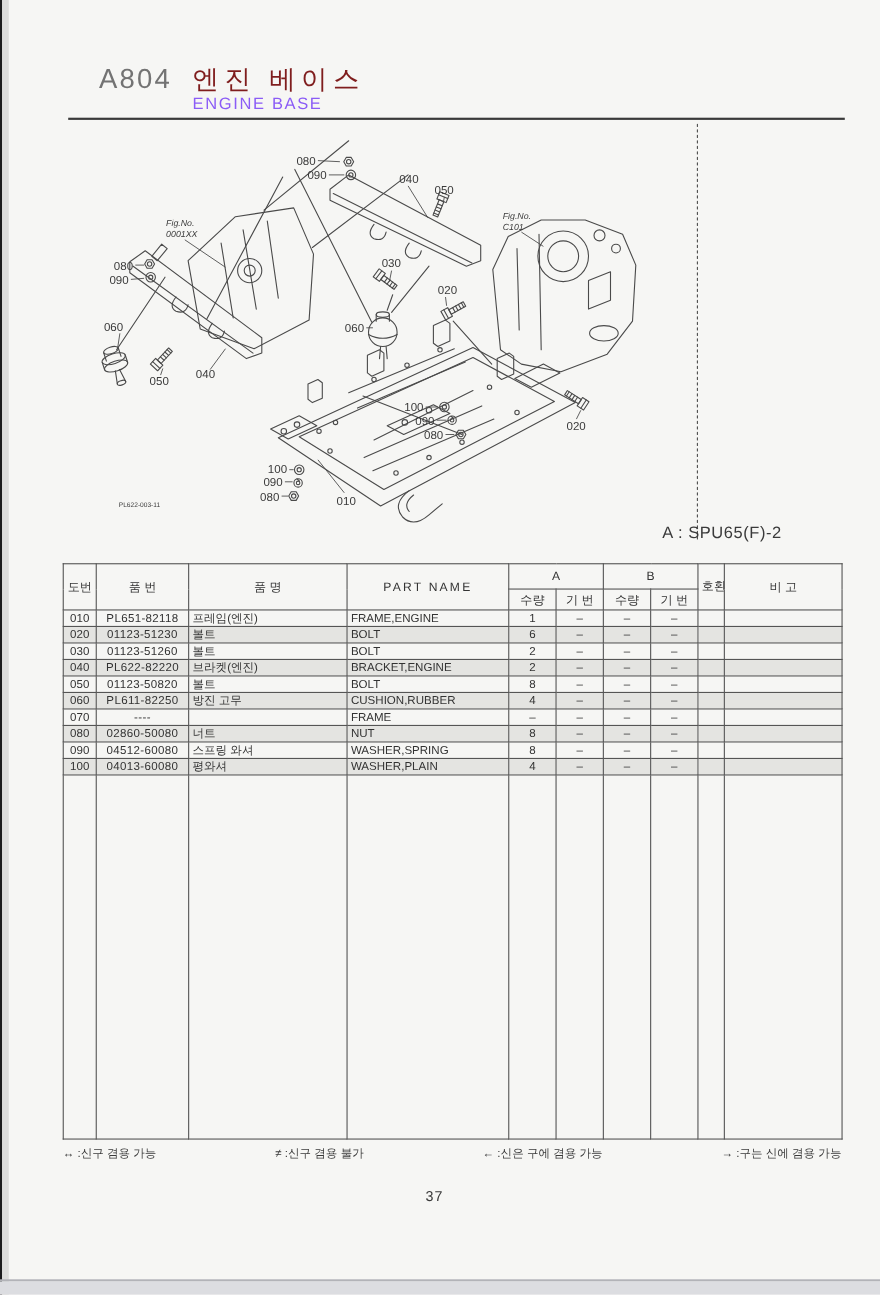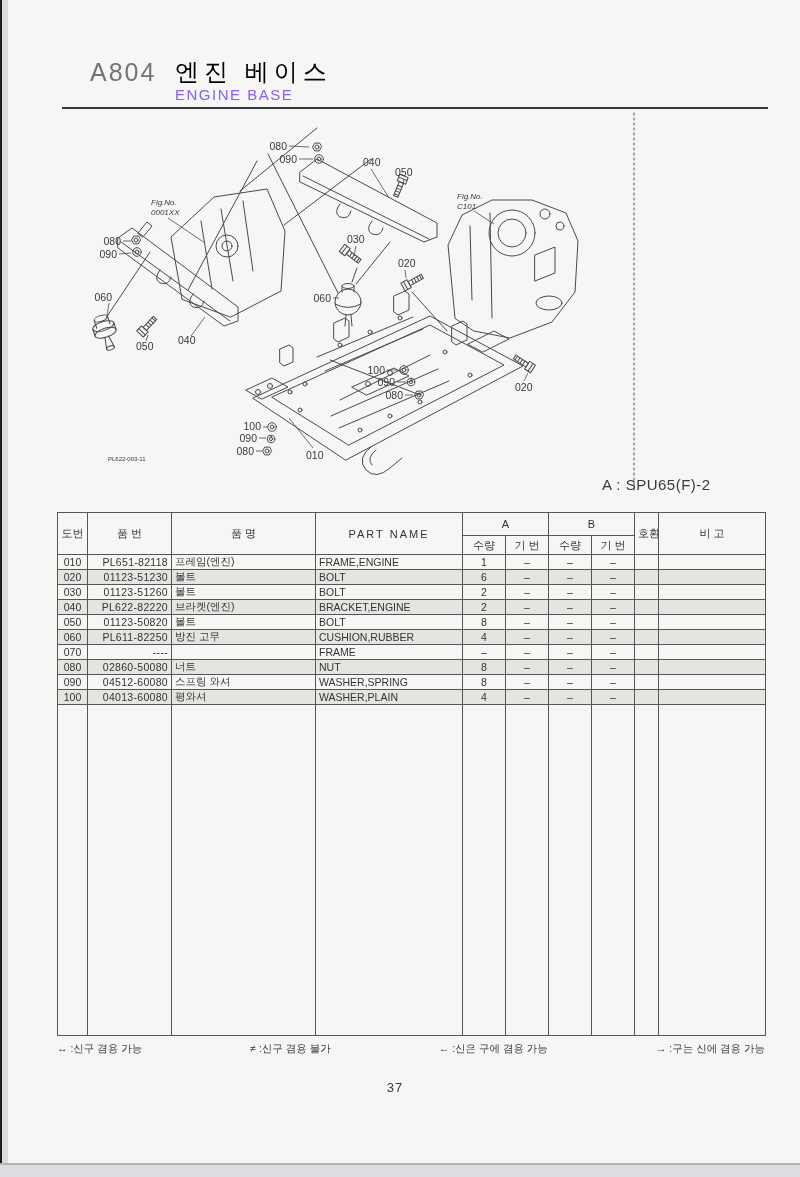--- a/index.html
+++ b/index.html
@@ -9,21 +9,21 @@
     font-family:"Liberation Sans","DejaVu Sans",sans-serif;
   }
   
   .edge-black { position:absolute; left:0; top:0; width:2px; height:1177px; background:#1c1c1c; }
   .edge-gray  { position:absolute; left:2px; top:0; width:6px; height:1177px; background:#dcdcda; }
   .bottom-line { position:absolute; left:0; top:1163px; width:800px; height:2px; background:#b2b3b8; }
   .bottom-band { position:absolute; left:0; top:1165px; width:800px; height:12px; background:#dcdde1; }
 
   
   .sec-code { position:absolute; left:90px; top:58px; font-size:25px; letter-spacing:2px; color:#737373; }
-  .title-ko { position:absolute; left:175px; top:56px; font-size:24px; letter-spacing:5px; color:#000000; }
+  .title-ko { position:absolute; left:175px; top:56px; font-size:24px; letter-spacing:5px; color:#7f1d1d; }
   .title-en { position:absolute; left:175px; top:86px; font-size:15px; letter-spacing:1.5px; color:#8b5cf6; }
   .header-rule { position:absolute; left:62px; top:107px; width:706px; height:2px; background:#3a3a3a; }
 
   
   svg.diagram { position:absolute; left:0; top:0; width:800px; height:520px; }
   svg.diagram .ln path, svg.diagram .ln line, svg.diagram .ln circle,
   svg.diagram .ln ellipse, svg.diagram .ln use, svg.diagram defs path,
   svg.diagram defs circle, svg.diagram defs rect {
     fill:none; stroke:#4a4a4a; stroke-width:1; stroke-linejoin:round; stroke-linecap:round;
   }
@@ -38,21 +38,21 @@
   table.parts { position:absolute; left:57px; top:512px; width:708px;
     border-collapse:collapse; table-layout:fixed; font-size:10.5px; color:#333; }
   table.parts th, table.parts td { border:1px solid #555; padding:0 3px; font-weight:normal; overflow:hidden; white-space:nowrap; }
   table.parts thead tr.h1 th { height:22px; }
   table.parts thead tr.h2 th { height:18px; }
   table.parts thead th { text-align:center; font-size:11px; }
   th.compat-h { font-size:10px; line-height:1.08; padding:0 1px; word-break:break-all; }
   table.parts tbody tr { height:15px; }
   table.parts tbody tr.shaded td { background:#e4e4e1; }
   td.c-no { text-align:center; padding:0 1px; }
-  td.c-pn { text-align:right; letter-spacing:0.3px; }
+  td.c-pn { text-align:center; letter-spacing:0.3px; }
   td.c-q  { text-align:center; }
   table.parts tbody tr.filler { height:331px; }
   table.parts tbody tr.filler td { background:none; }
 
   .legend { position:absolute; left:57px; top:1042px; width:708px;
     display:flex; justify-content:space-between; gap:27px; font-size:10.5px; color:#3a3a3a; }
   .page-num { position:absolute; left:0; top:1080px; width:790px; text-align:center;
     font-size:13px; letter-spacing:1px; color:#3a3a3a; }
 </style>
 </head>

